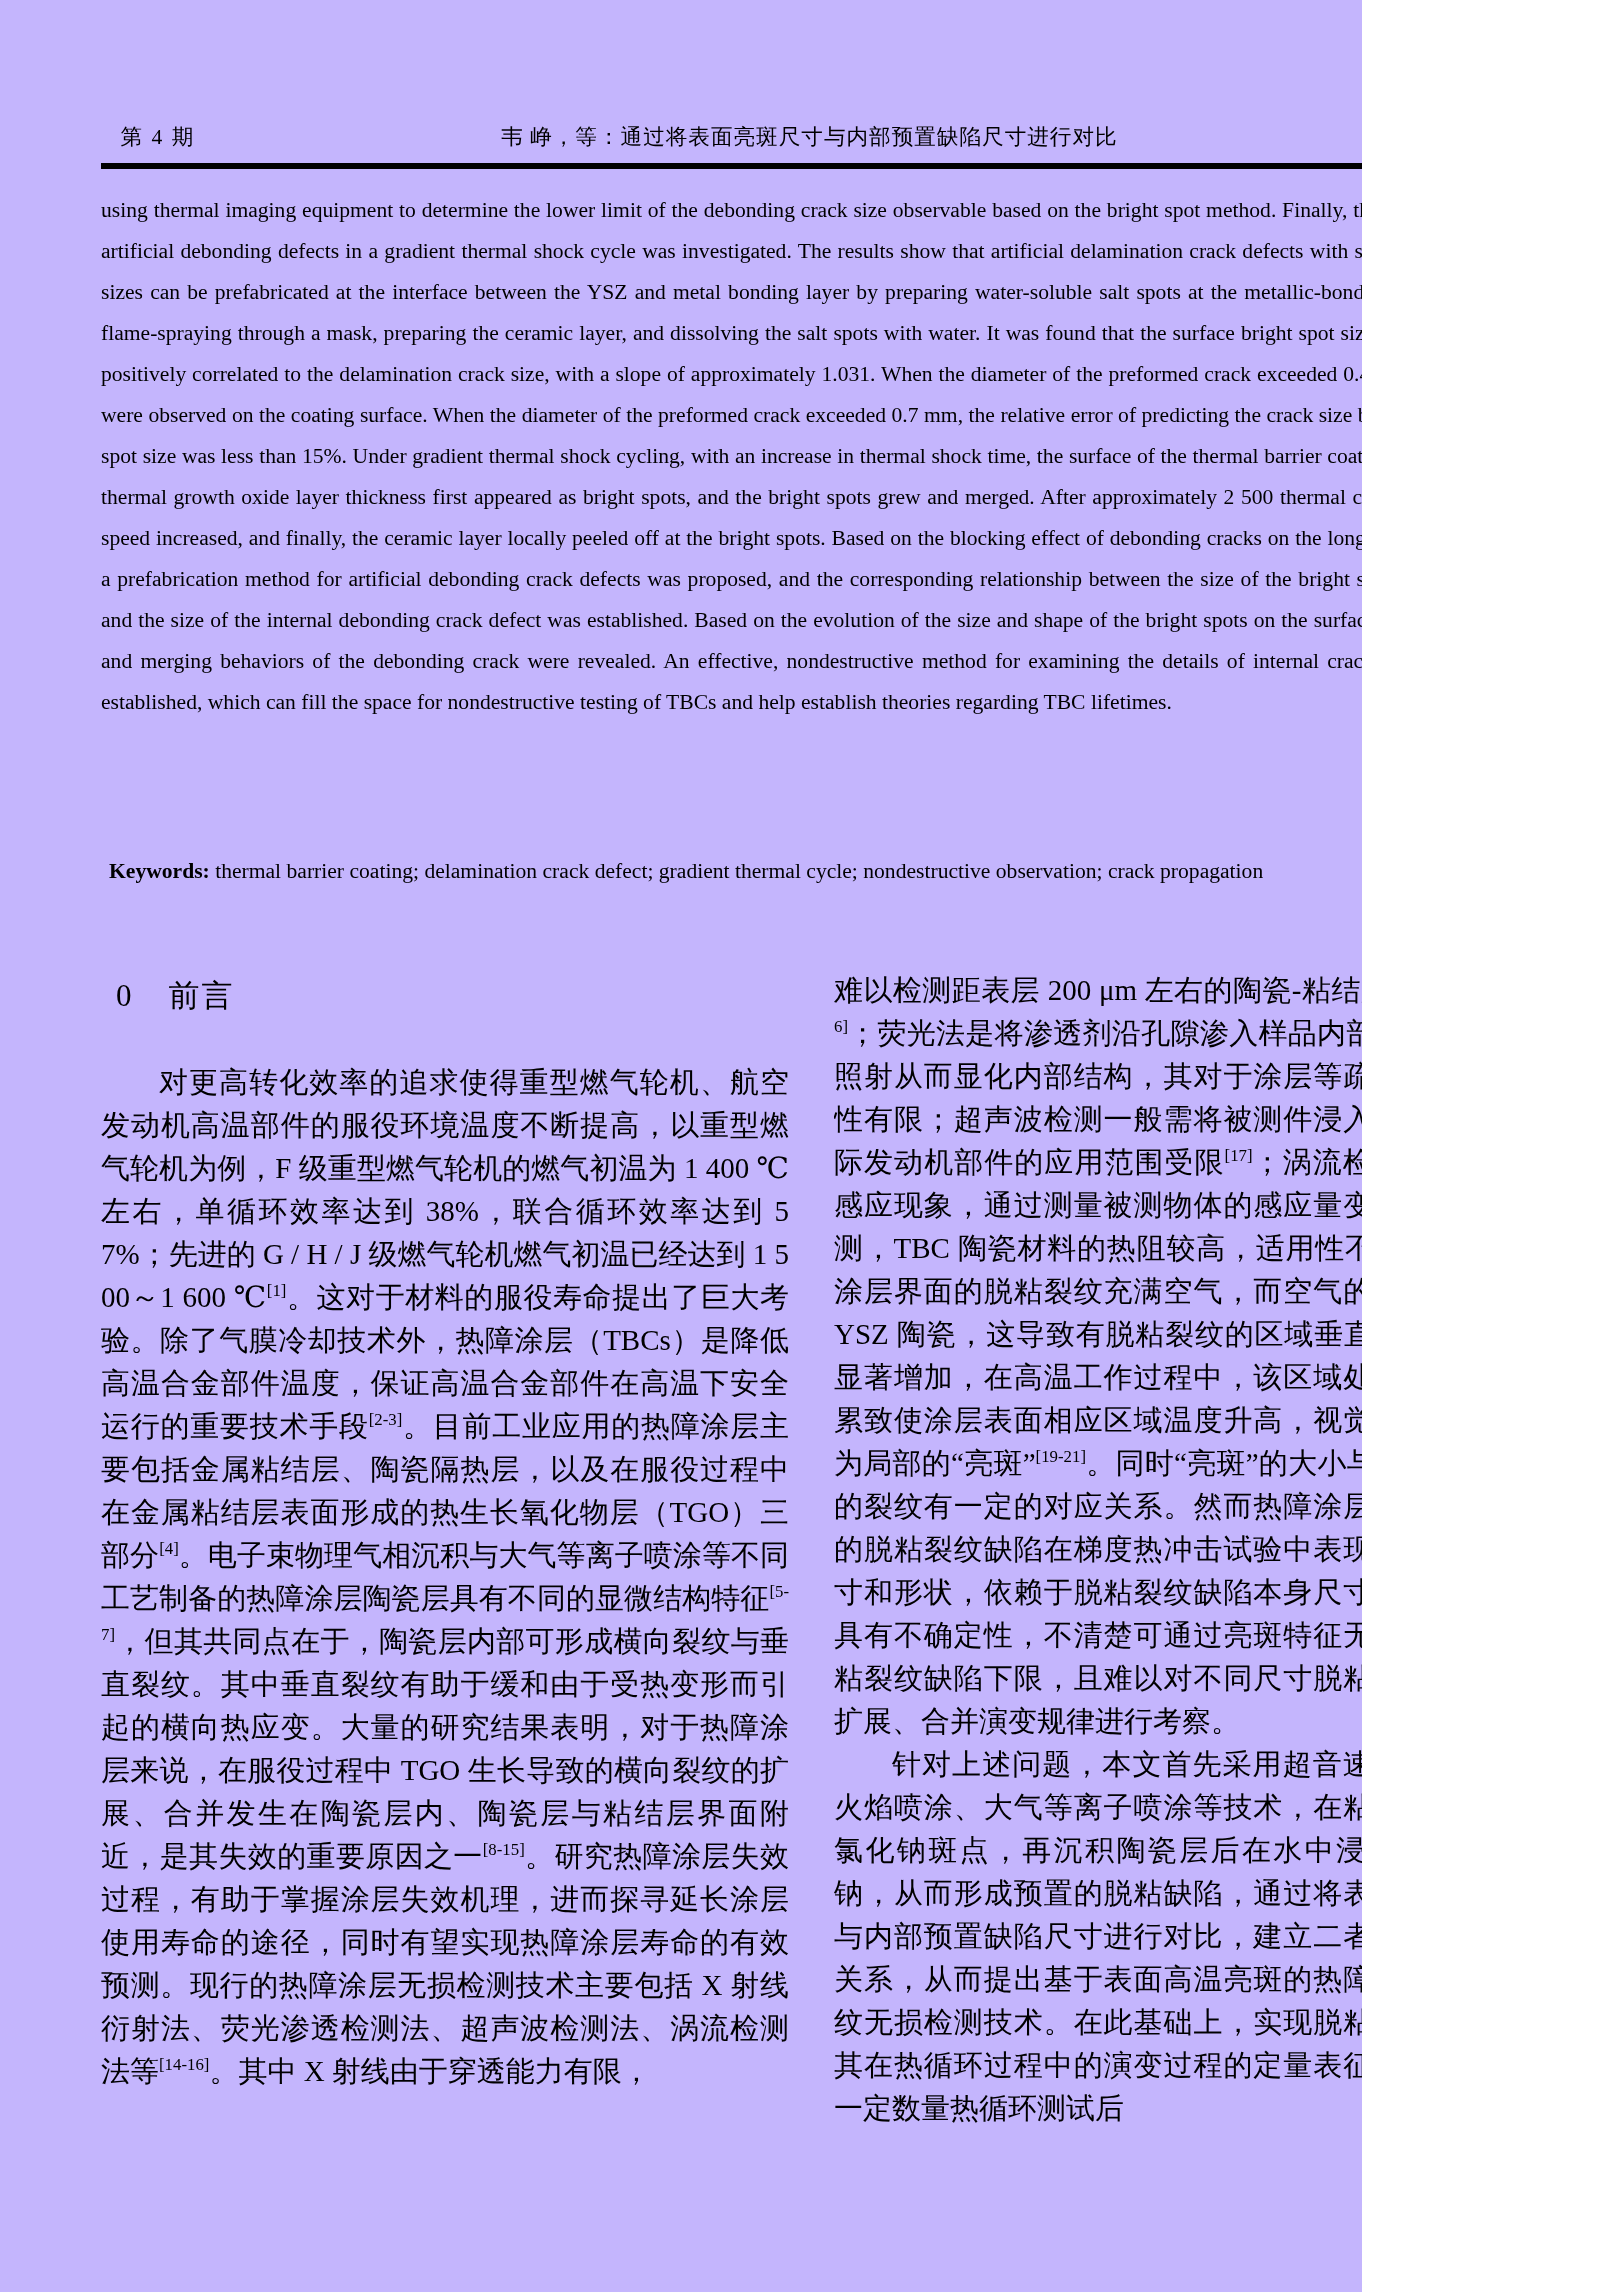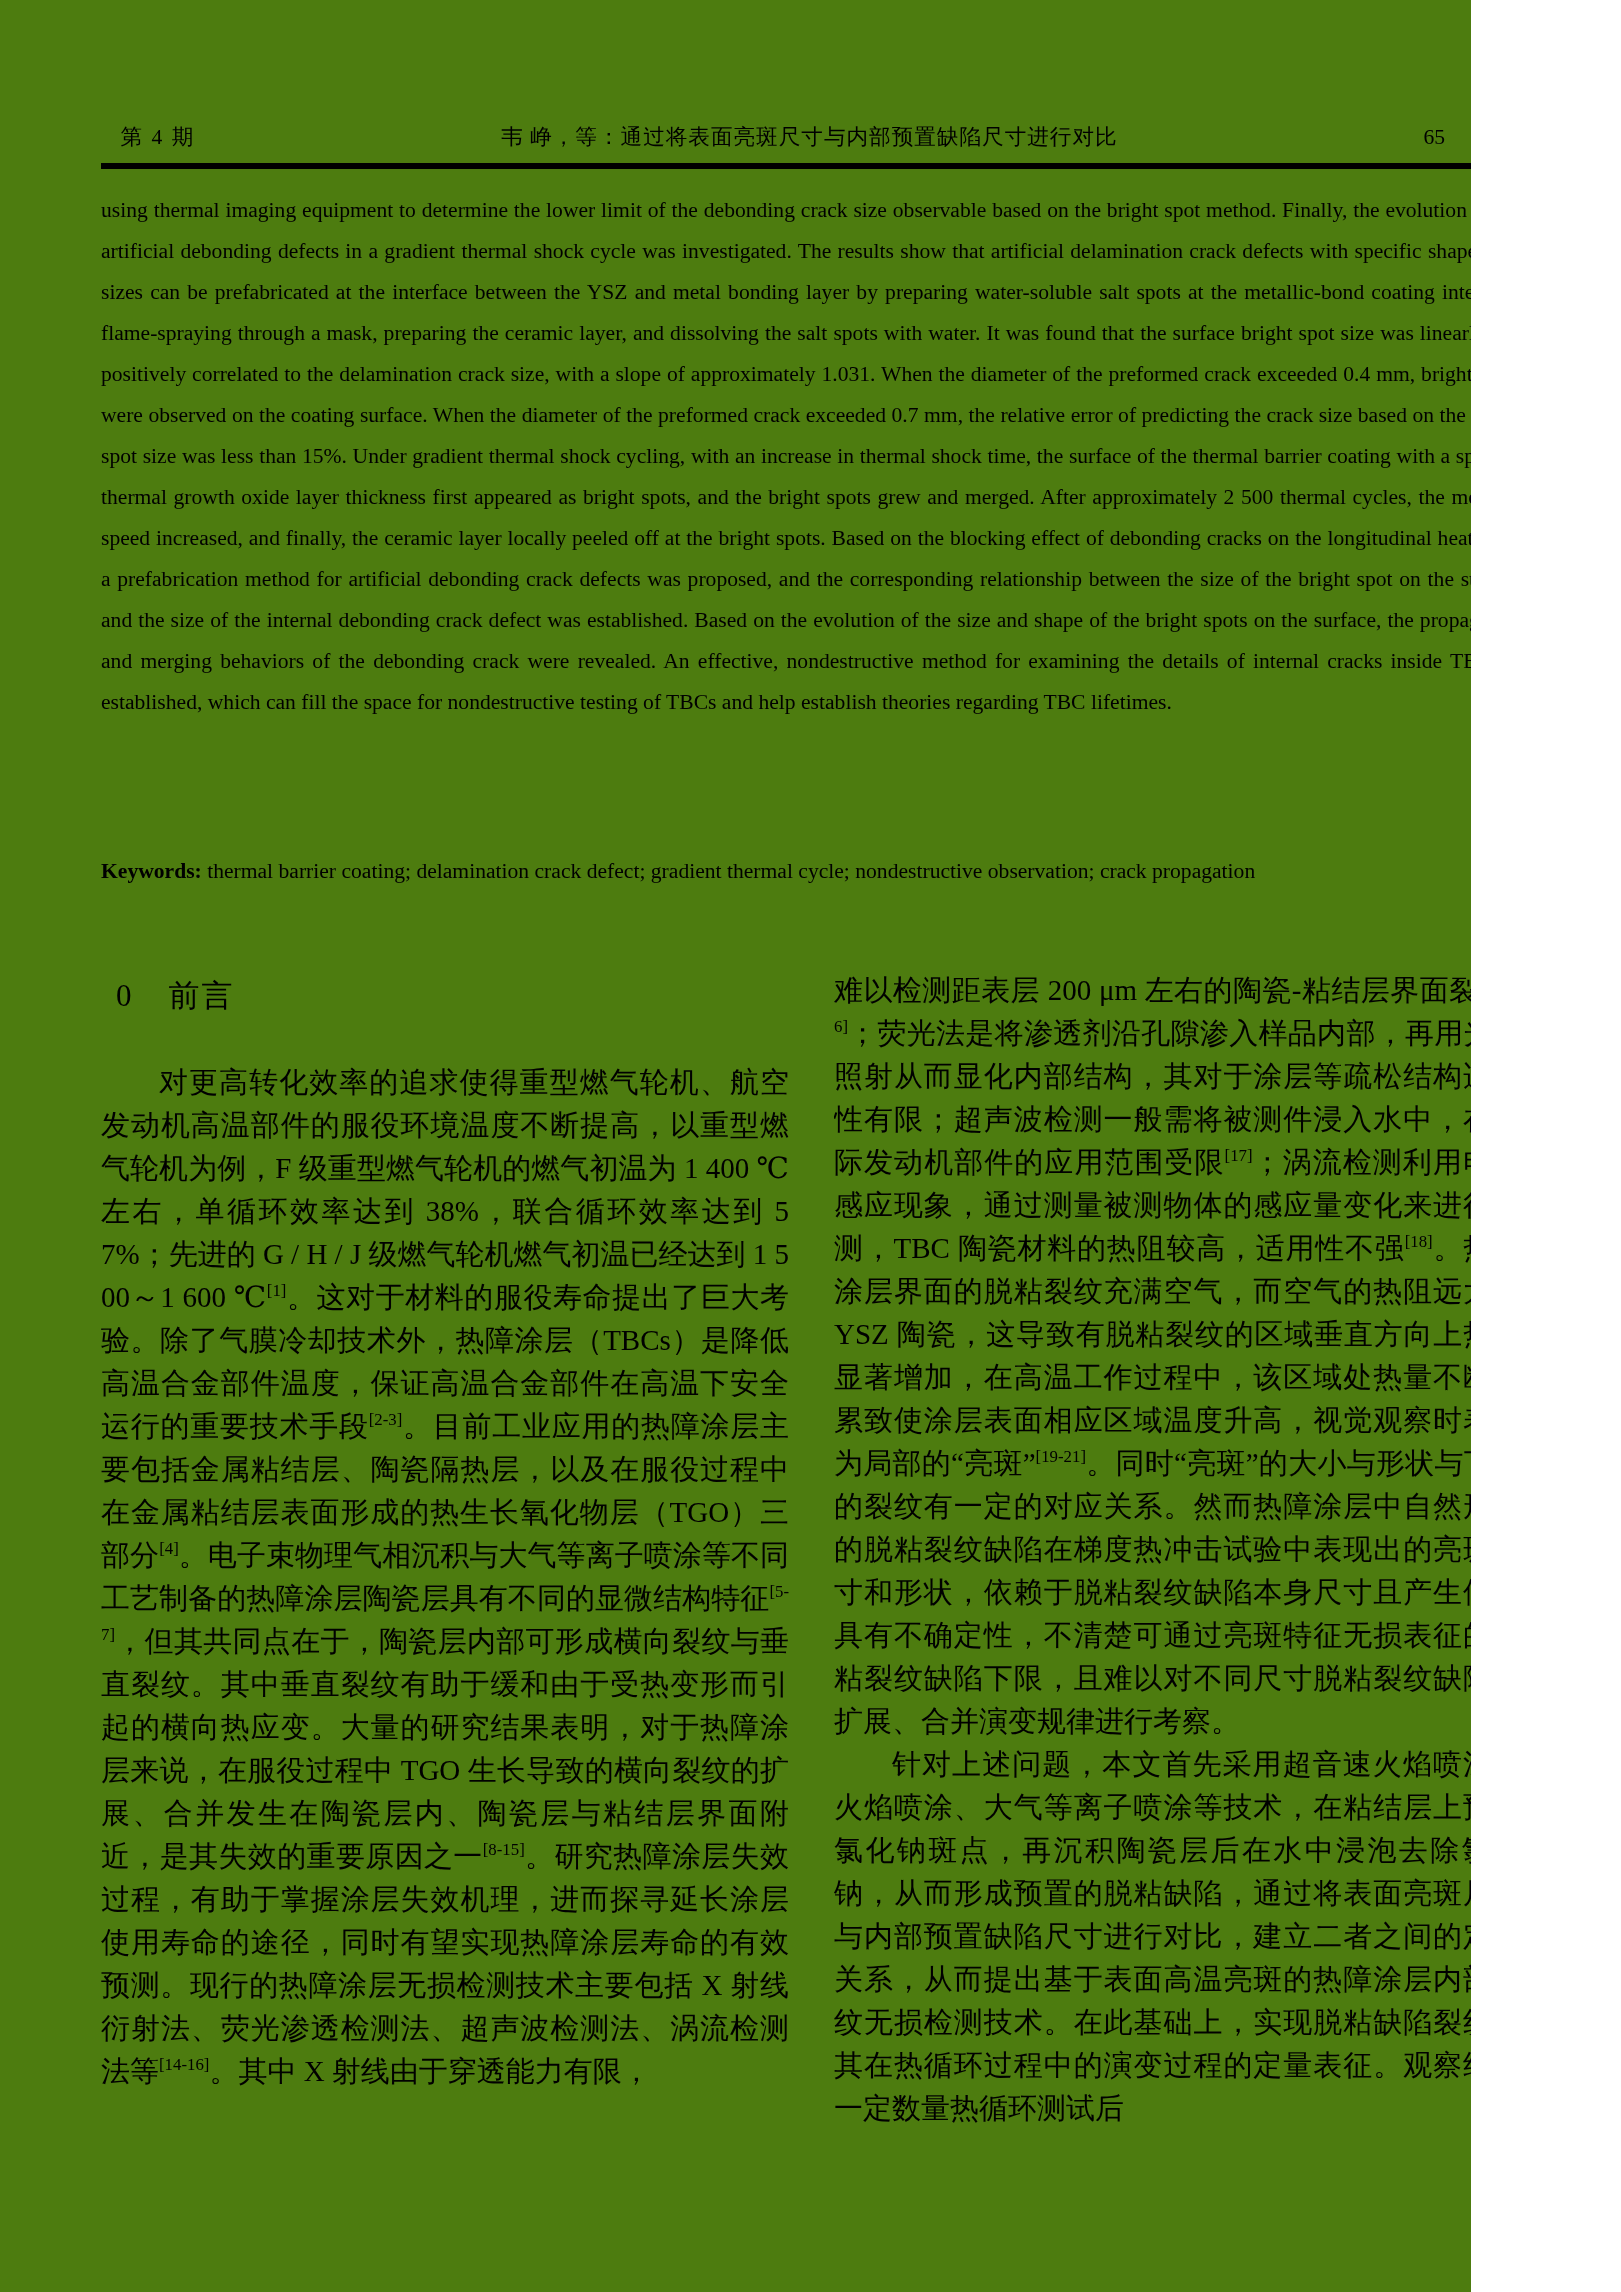--- a/index.html
+++ b/index.html
@@ -1,20 +1,20 @@
 <!DOCTYPE html>
 <html><head>
 <meta charset="utf-8">
 <style>
   html,body{margin:0;padding:0;background:#ffffff;}
   .page{
     position:relative;
-    width:1471px;
+    width:1362px;
     height:2293px;
-    background:#4d7c0f;
+    background:#c4b5fd;
     overflow:hidden;
     font-family:"Liberation Serif","DejaVu Serif",serif;
     color:#000;
     text-decoration:underline;
   }
   
   .header-row{
     position:absolute;
     left:101px; top:123px;
     width:1422px;
@@ -44,21 +44,21 @@
     text-align:justify;
   }
   .keywords{
     position:absolute;
     left:101px; top:851px;
     width:1422px;
     font-size:21.6px;
     line-height:41px;
     text-align:justify;
   }
-  .keywords b{font-weight:bold;}
+  .keywords b{font-weight:bold;margin-left:8px;}
   
   .section-heading{
     position:absolute;
     left:116px; top:976px;
     font-size:31px;
     line-height:39px;
     letter-spacing:2px;
   }
   .section-heading .sec-title{margin-left:35px;}
   

